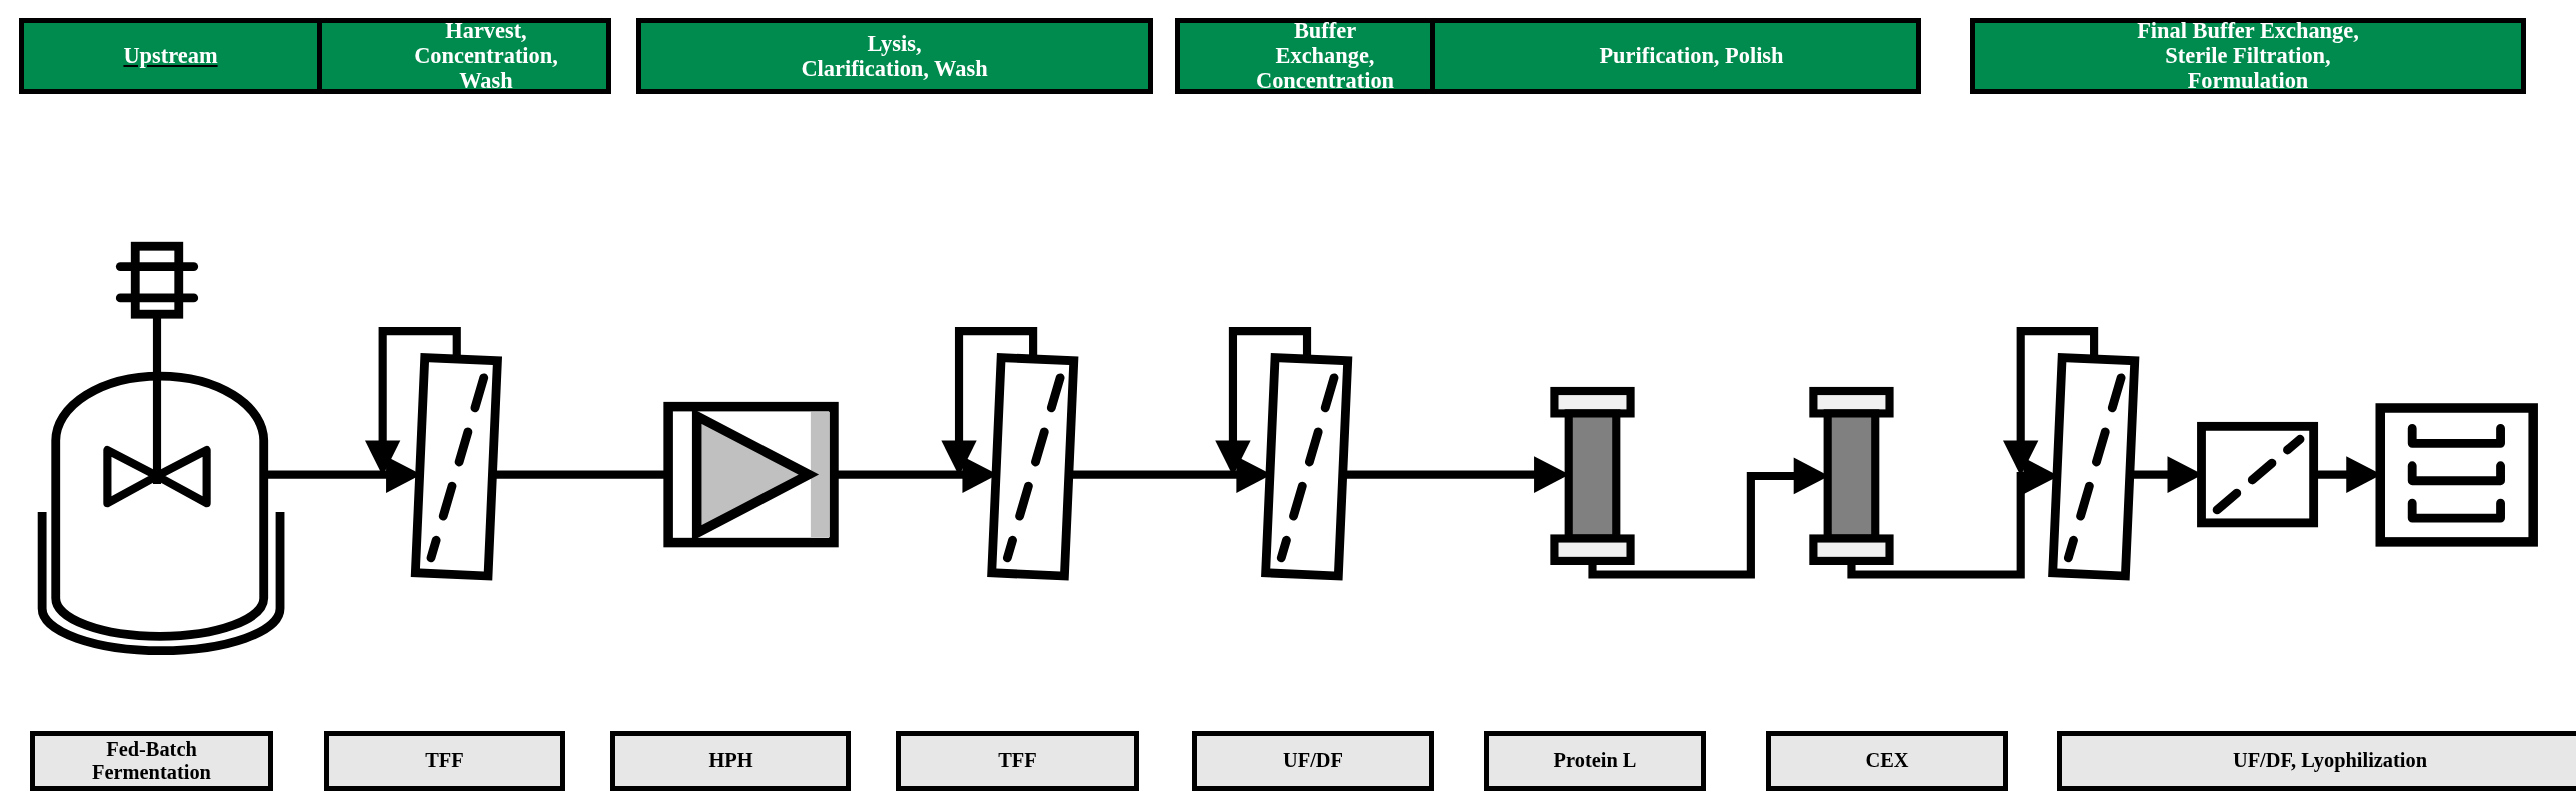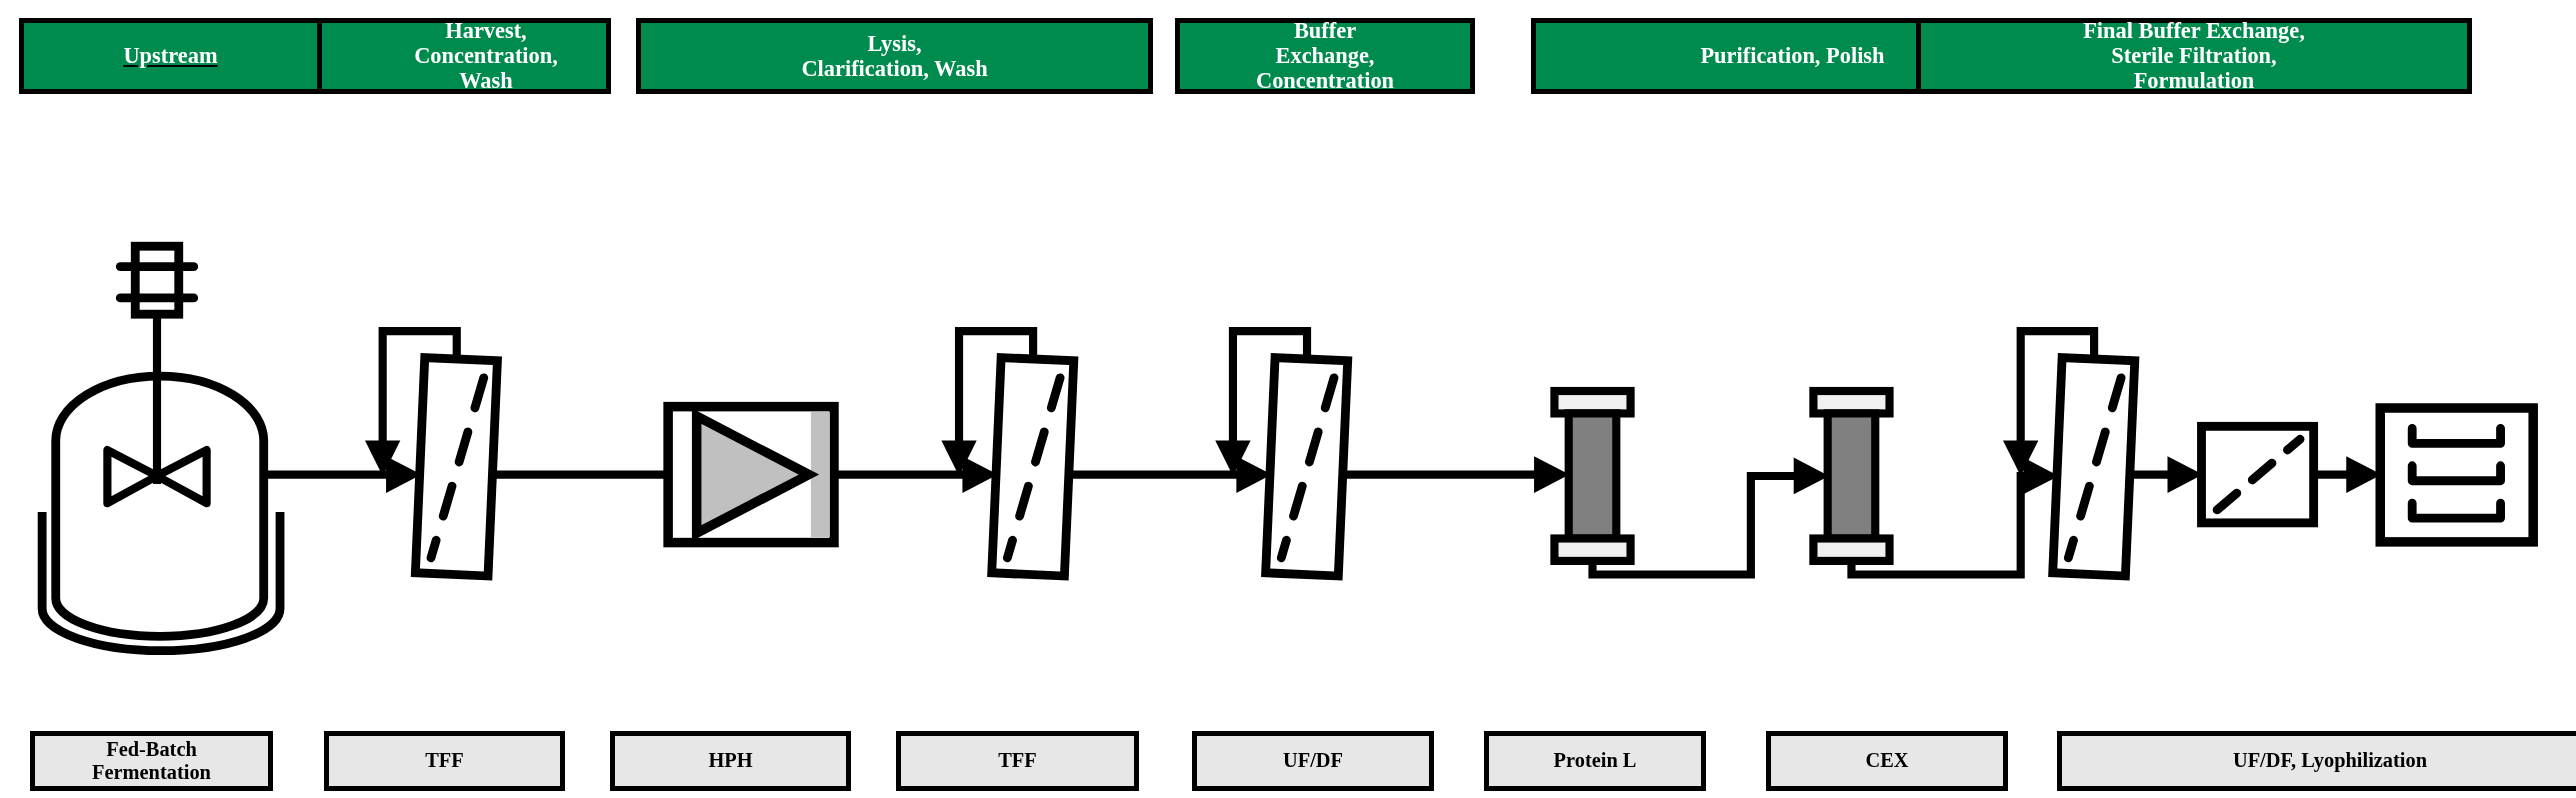--- a/index.html
+++ b/index.html
@@ -67,24 +67,24 @@
     </div>
   <div class="stage-box" style="left:636px;width:517px;">
       <span class="lbl">Lysis,
 Clarification, Wash</span>
     </div>
   <div class="stage-box" style="left:1175px;width:300px;">
       <span class="lbl">Buffer
 Exchange,
 Concentration</span>
     </div>
-  <div class="stage-box" style="left:1531px;width:491px;padding-left:32px;">
+  <div class="stage-box" style="left:1430px;width:491px;padding-left:32px;">
       <span class="lbl">Purification, Polish</span>
     </div>
-  <div class="stage-box" style="left:1916px;width:556px;">
+  <div class="stage-box" style="left:1970px;width:556px;">
       <span class="lbl">Final Buffer Exchange,
 Sterile Filtration,
 Formulation</span>
     </div>
 
   <svg id="flow-svg" width="2576" height="799" viewBox="0 0 3790 1175">
     <defs>
 
       <g id="filt">
         <rect x="0" y="0" width="107" height="317" fill="#ffffff" stroke="var(--line-black)" stroke-width="13"></rect>

